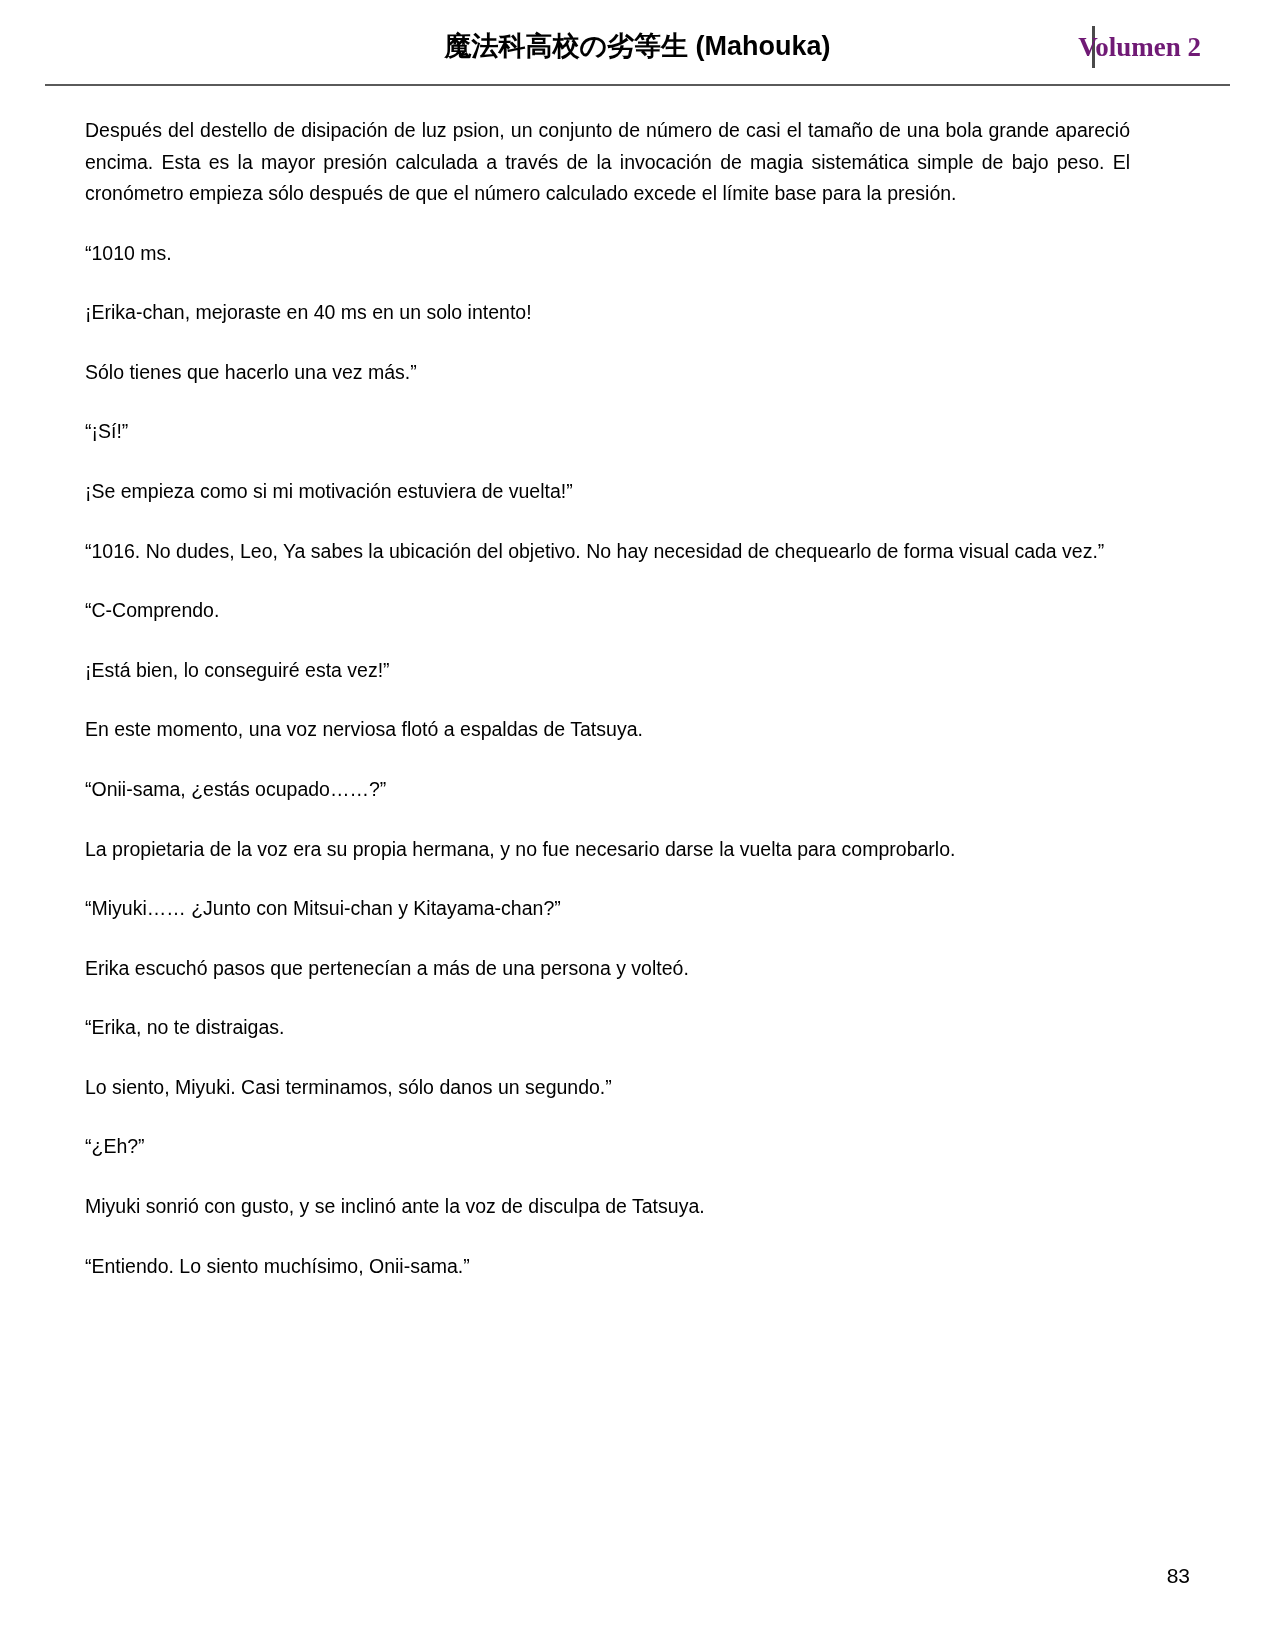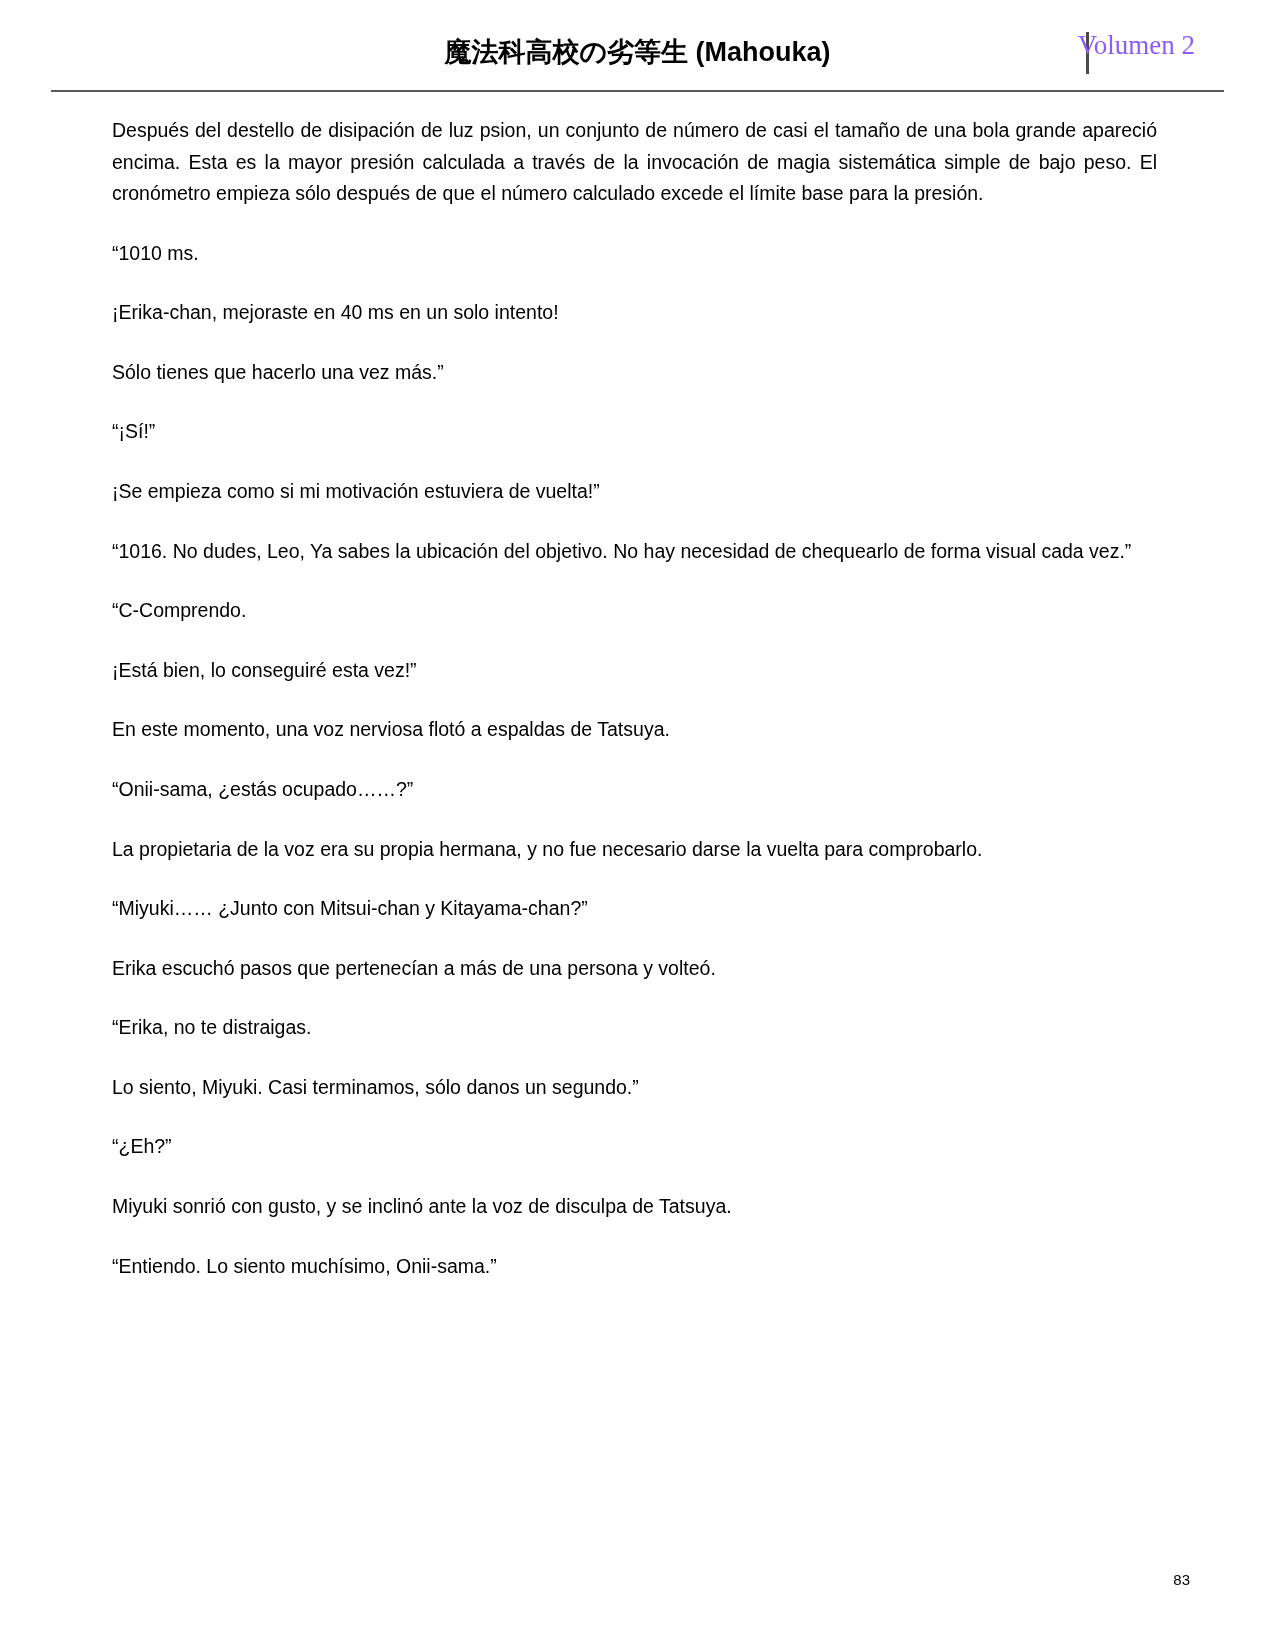--- a/index.html
+++ b/index.html
@@ -11,21 +11,21 @@
     width: 1275px;
     height: 1650px;
     font-family: "Liberation Sans", sans-serif;
     color: #000000;
     position: relative;
   }
   .page {
     width: 1275px;
     height: 1650px;
     box-sizing: border-box;
-    padding: 6px;
+    padding: 0;
     position: relative;
   }
   
   .header {
     position: relative;
     height: 86px;
   }
   .header-title {
     position: absolute;
     left: 0;
@@ -37,25 +37,25 @@
     color: #000000;
     letter-spacing: 0px;
   }
   .header-title .jp {
     font-family: "DejaVu Sans", sans-serif;
     font-weight: bold;
   }
   .header-volume {
     position: absolute;
     right: 74px;
-    top: 24px;
+    top: 32px;
     font-family: "Liberation Serif", serif;
     font-size: 27px;
-    font-weight: normal;
-    color: #8b5cf6;
+    font-weight: bold;
+    color: #701a75;
   }
   .header-divider-vert {
     position: absolute;
     right: 180px;
     top: 26px;
     width: 3px;
     height: 42px;
     background: #4a4a4a;
   }
   .header-rule {
@@ -65,38 +65,37 @@
     top: 84px;
     height: 2px;
     background: #5a5a5a;
   }
   
   .content {
     position: absolute;
     left: 85px;
     top: 115px;
     width: 1045px;
-    margin-left: 27px;
   }
   p.para {
     margin: 0 0 28px 0;
     font-size: 19.5px;
     line-height: 1.62;
     color: #000000;
   }
   p.justify {
     text-align: justify;
     text-justify: inter-word;
   }
   
   .page-number {
     position: absolute;
     right: 85px;
     bottom: 62px;
-    font-size: 15px;
+    font-size: 21px;
     color: #000000;
   }
 </style>
 </head>
 <body>
 
 <div class="page">
 
   <div class="header">
     <div class="header-title"><span class="jp">魔法科高校の劣等生</span><span> (Mahouka)</span></div>

